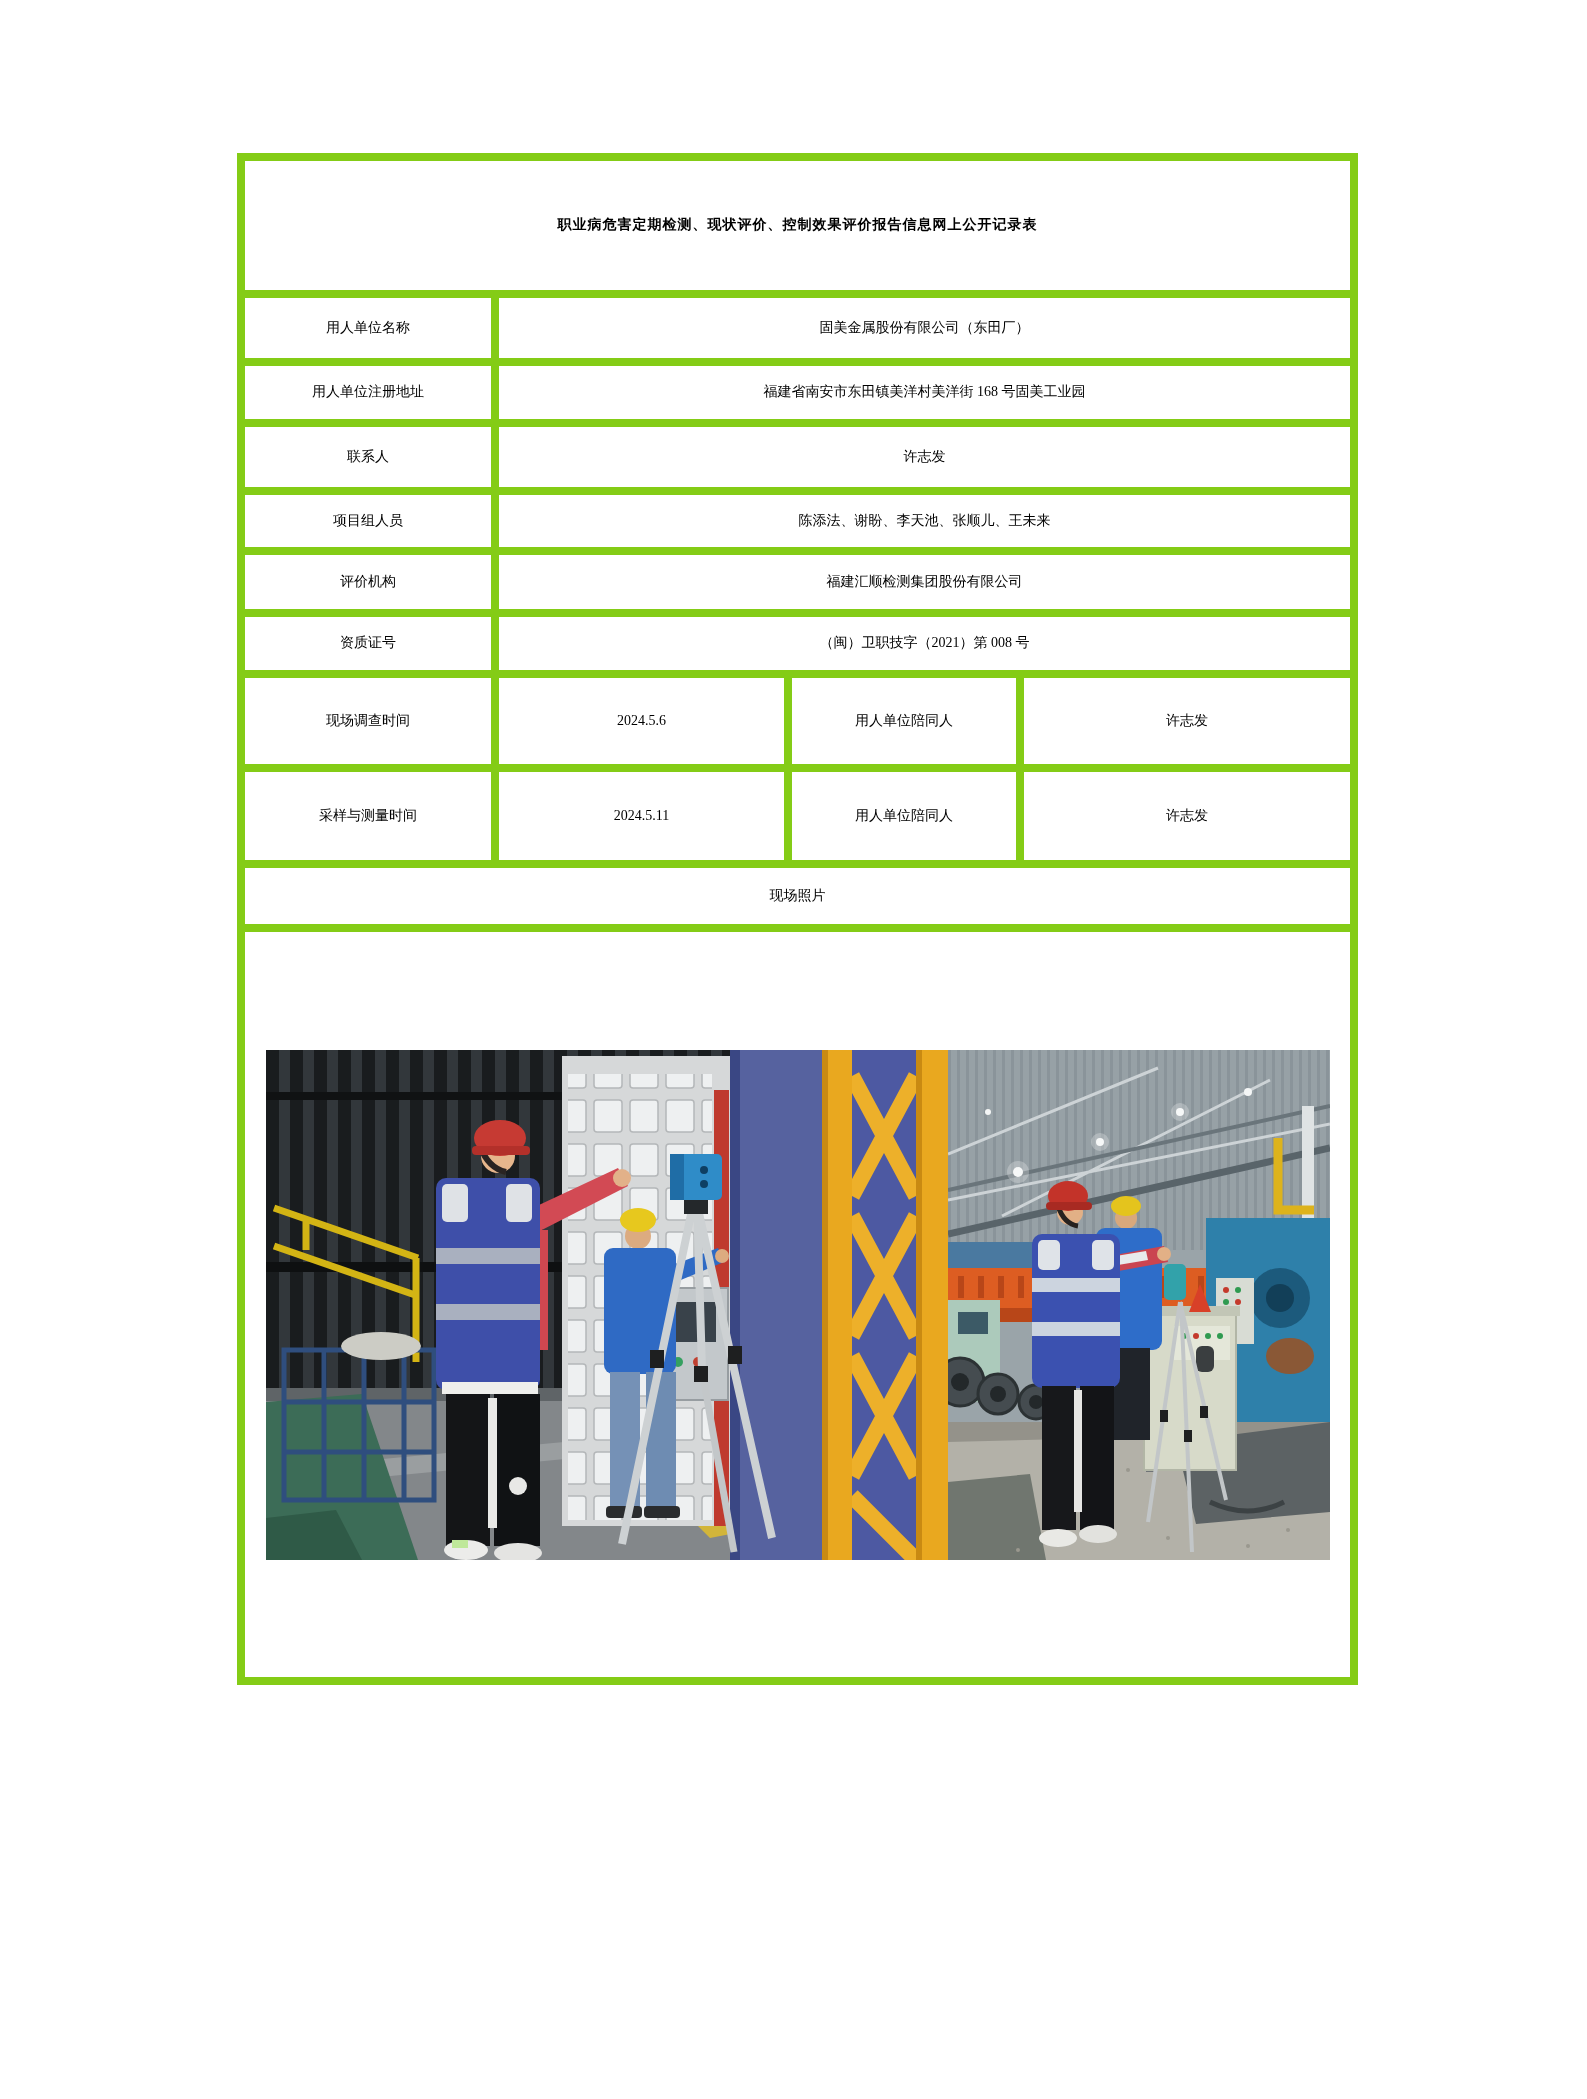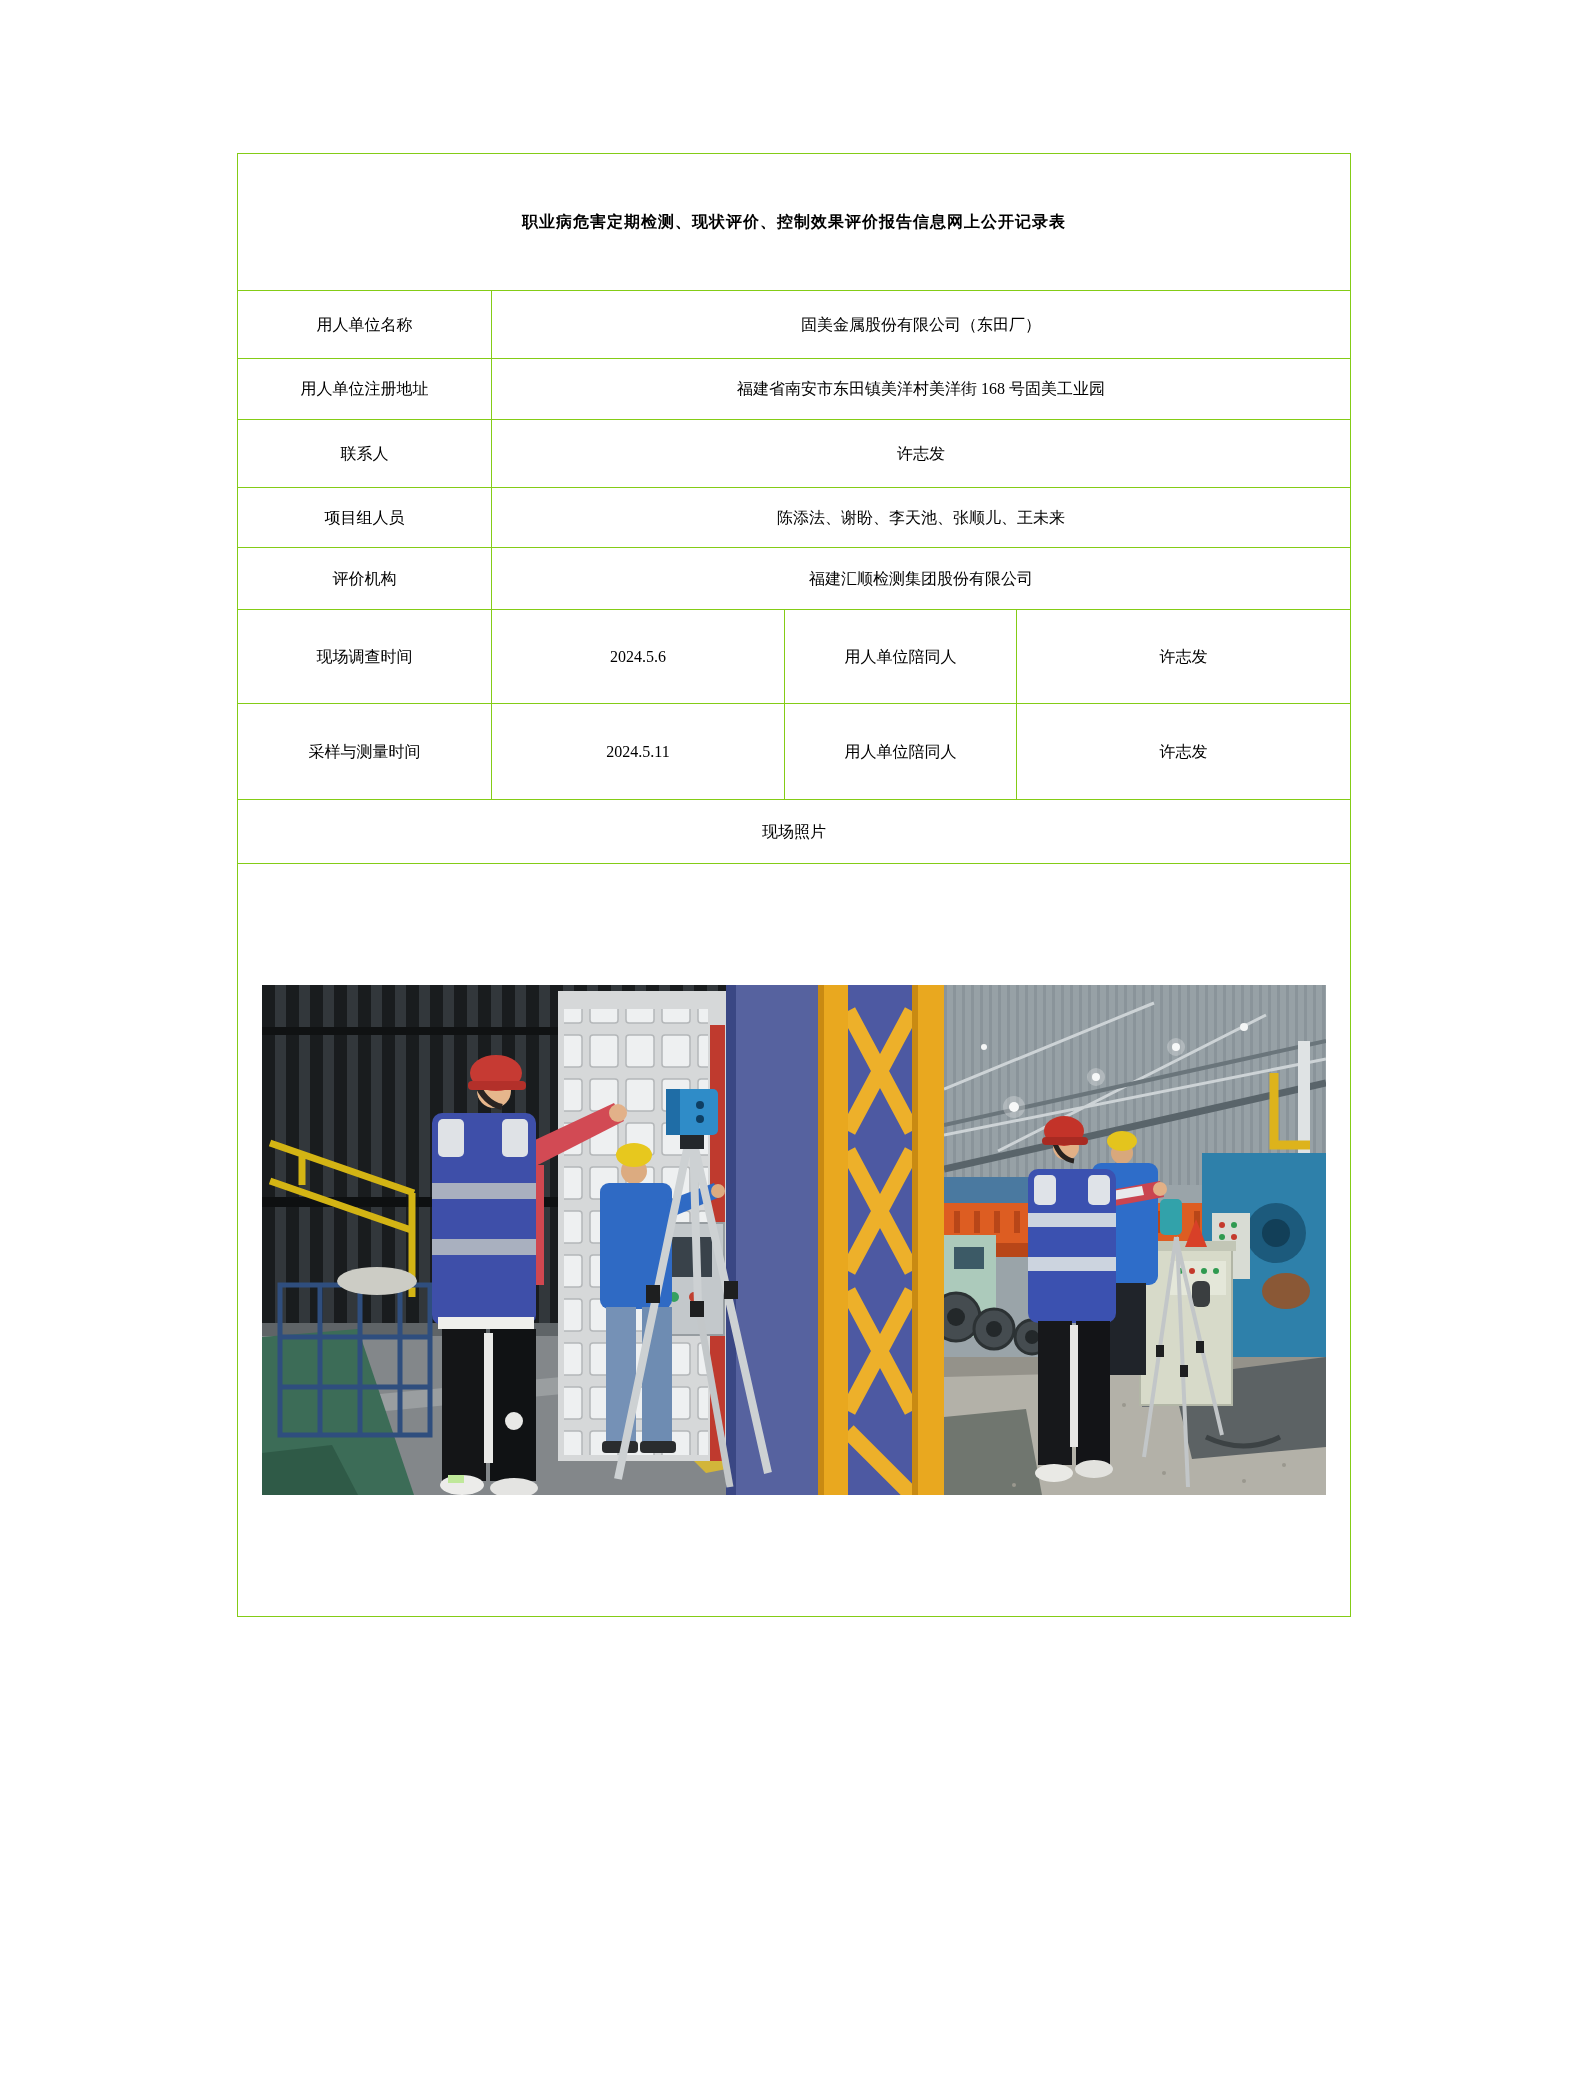--- a/index.html
+++ b/index.html
@@ -10,24 +10,24 @@
     font-family:"Liberation Serif","DejaVu Serif",serif;
     color:#000;
   }
   table.record{
     position:absolute;left:237px;top:153px;
     width:1113px;
     border-collapse:collapse;
     table-layout:fixed;
   }
   table.record td{
-    border:1px solid #84cc16;
+    border:8px solid #84cc16;
     text-align:center;
     vertical-align:middle;
-    font-size:16px;
+    font-size:14px;
     line-height:1.35;
     padding:16px 2px;
     overflow:hidden;
     white-space:nowrap;
   }
   td.doc-title{
     font-size:30px;
     font-weight:bold;
     letter-spacing:1px;
   }
@@ -78,20 +78,24 @@
     <tr style="height:60px">
       <td>项目组人员</td>
       <td colspan="3" class="al">陈添法、谢盼、李天池、张顺儿、王未来</td>
     </tr>
 
     <tr style="height:62px">
       <td>评价机构</td>
       <td colspan="3">福建汇顺检测集团股份有限公司</td>
     </tr>
 
+    <tr style="height:61px">
+      <td>资质证号</td>
+      <td colspan="3">（闽）卫职技字（2021）第 008 号</td>
+    </tr>
 
 
     <tr style="height:94px">
       <td>现场调查时间</td>
       <td>2024.5.6</td>
       <td>用人单位陪同人</td>
       <td>许志发</td>
     </tr>
 
 

